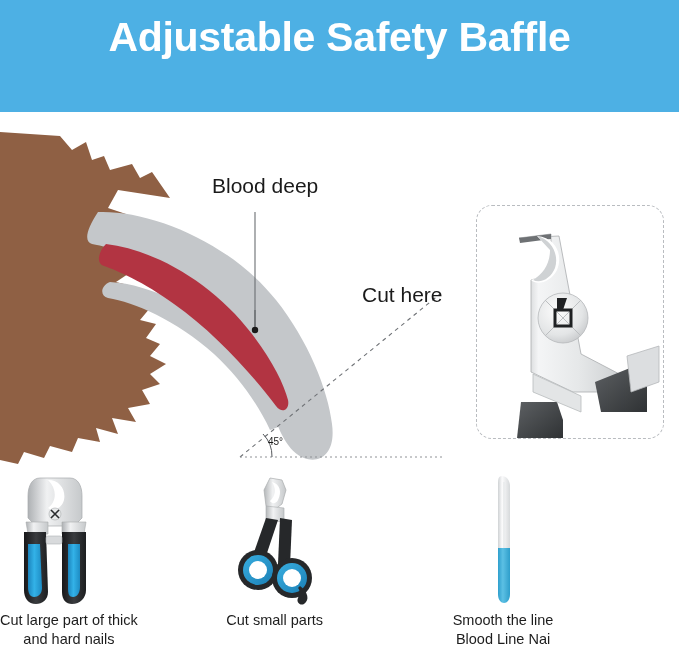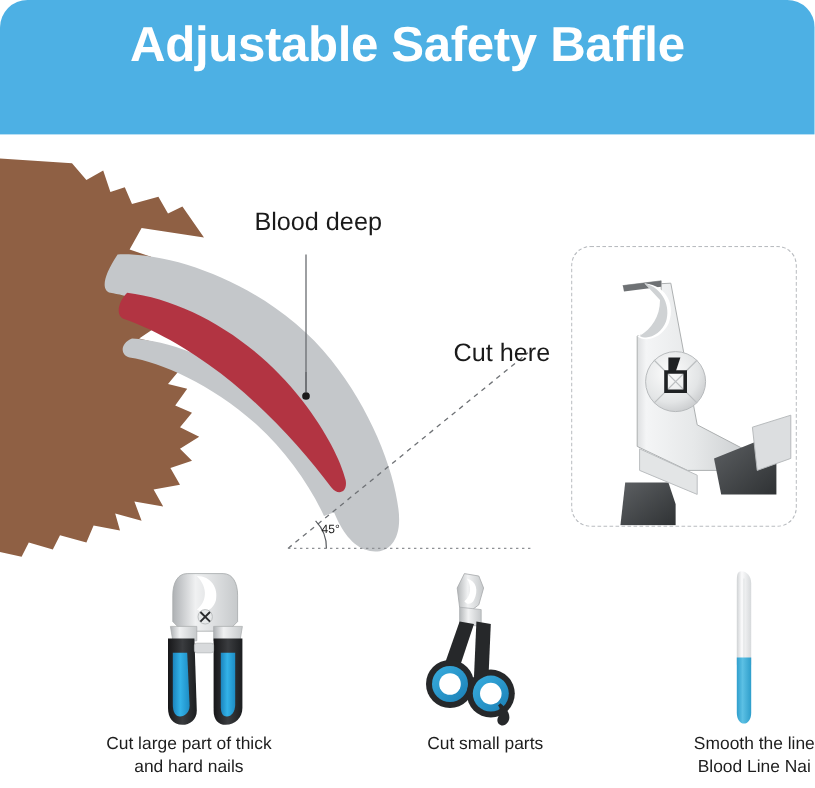--- a/index.html
+++ b/index.html
@@ -9,21 +9,20 @@
   }
   body {
     font-family: "Liberation Sans", "DejaVu Sans", sans-serif;
   }
   #page {
     position: relative;
     width: 679px;
     height: 657px;
     overflow: hidden;
     background: #ffffff;
-    border-radius: 23px;
   }
 
   
   #header-banner {
     position: absolute;
     left: 0; top: 0;
     width: 679px;
     height: 112px;
     background: #4db0e4;
     display: flex;
@@ -58,21 +57,21 @@
   }
   #illustration svg { display: block; }
 
   .label-text {
     position: absolute;
     color: #1a1a1a;
     font-size: 21px;
     white-space: nowrap;
   }
   #blood-line-label { left: 212px; top: 174px; }
-  #cut-here-label   { left: 378px; top: 283px; }
+  #cut-here-label   { left: 362px; top: 283px; }
   #angle-label {
     position: absolute;
     left: 268px; top: 436px;
     color: #1a1a1a;
     font-size: 10px;
     white-space: nowrap;
   }
 
   
   #inset-closeup {
@@ -91,21 +90,21 @@
     position: absolute;
     left: 0; top: 472px;
     width: 679px;
     height: 185px;
     display: flex;
   }
   .product-cell {
     flex: 1 1 0;
     display: flex;
     flex-direction: column;
-    align-items: flex-end;
+    align-items: flex-start;
     justify-content: flex-start;
   }
   .product-art {
     height: 135px;
     display: flex;
     align-items: center;
     justify-content: center;
   }
   .product-caption {
     margin-top: 4px;

